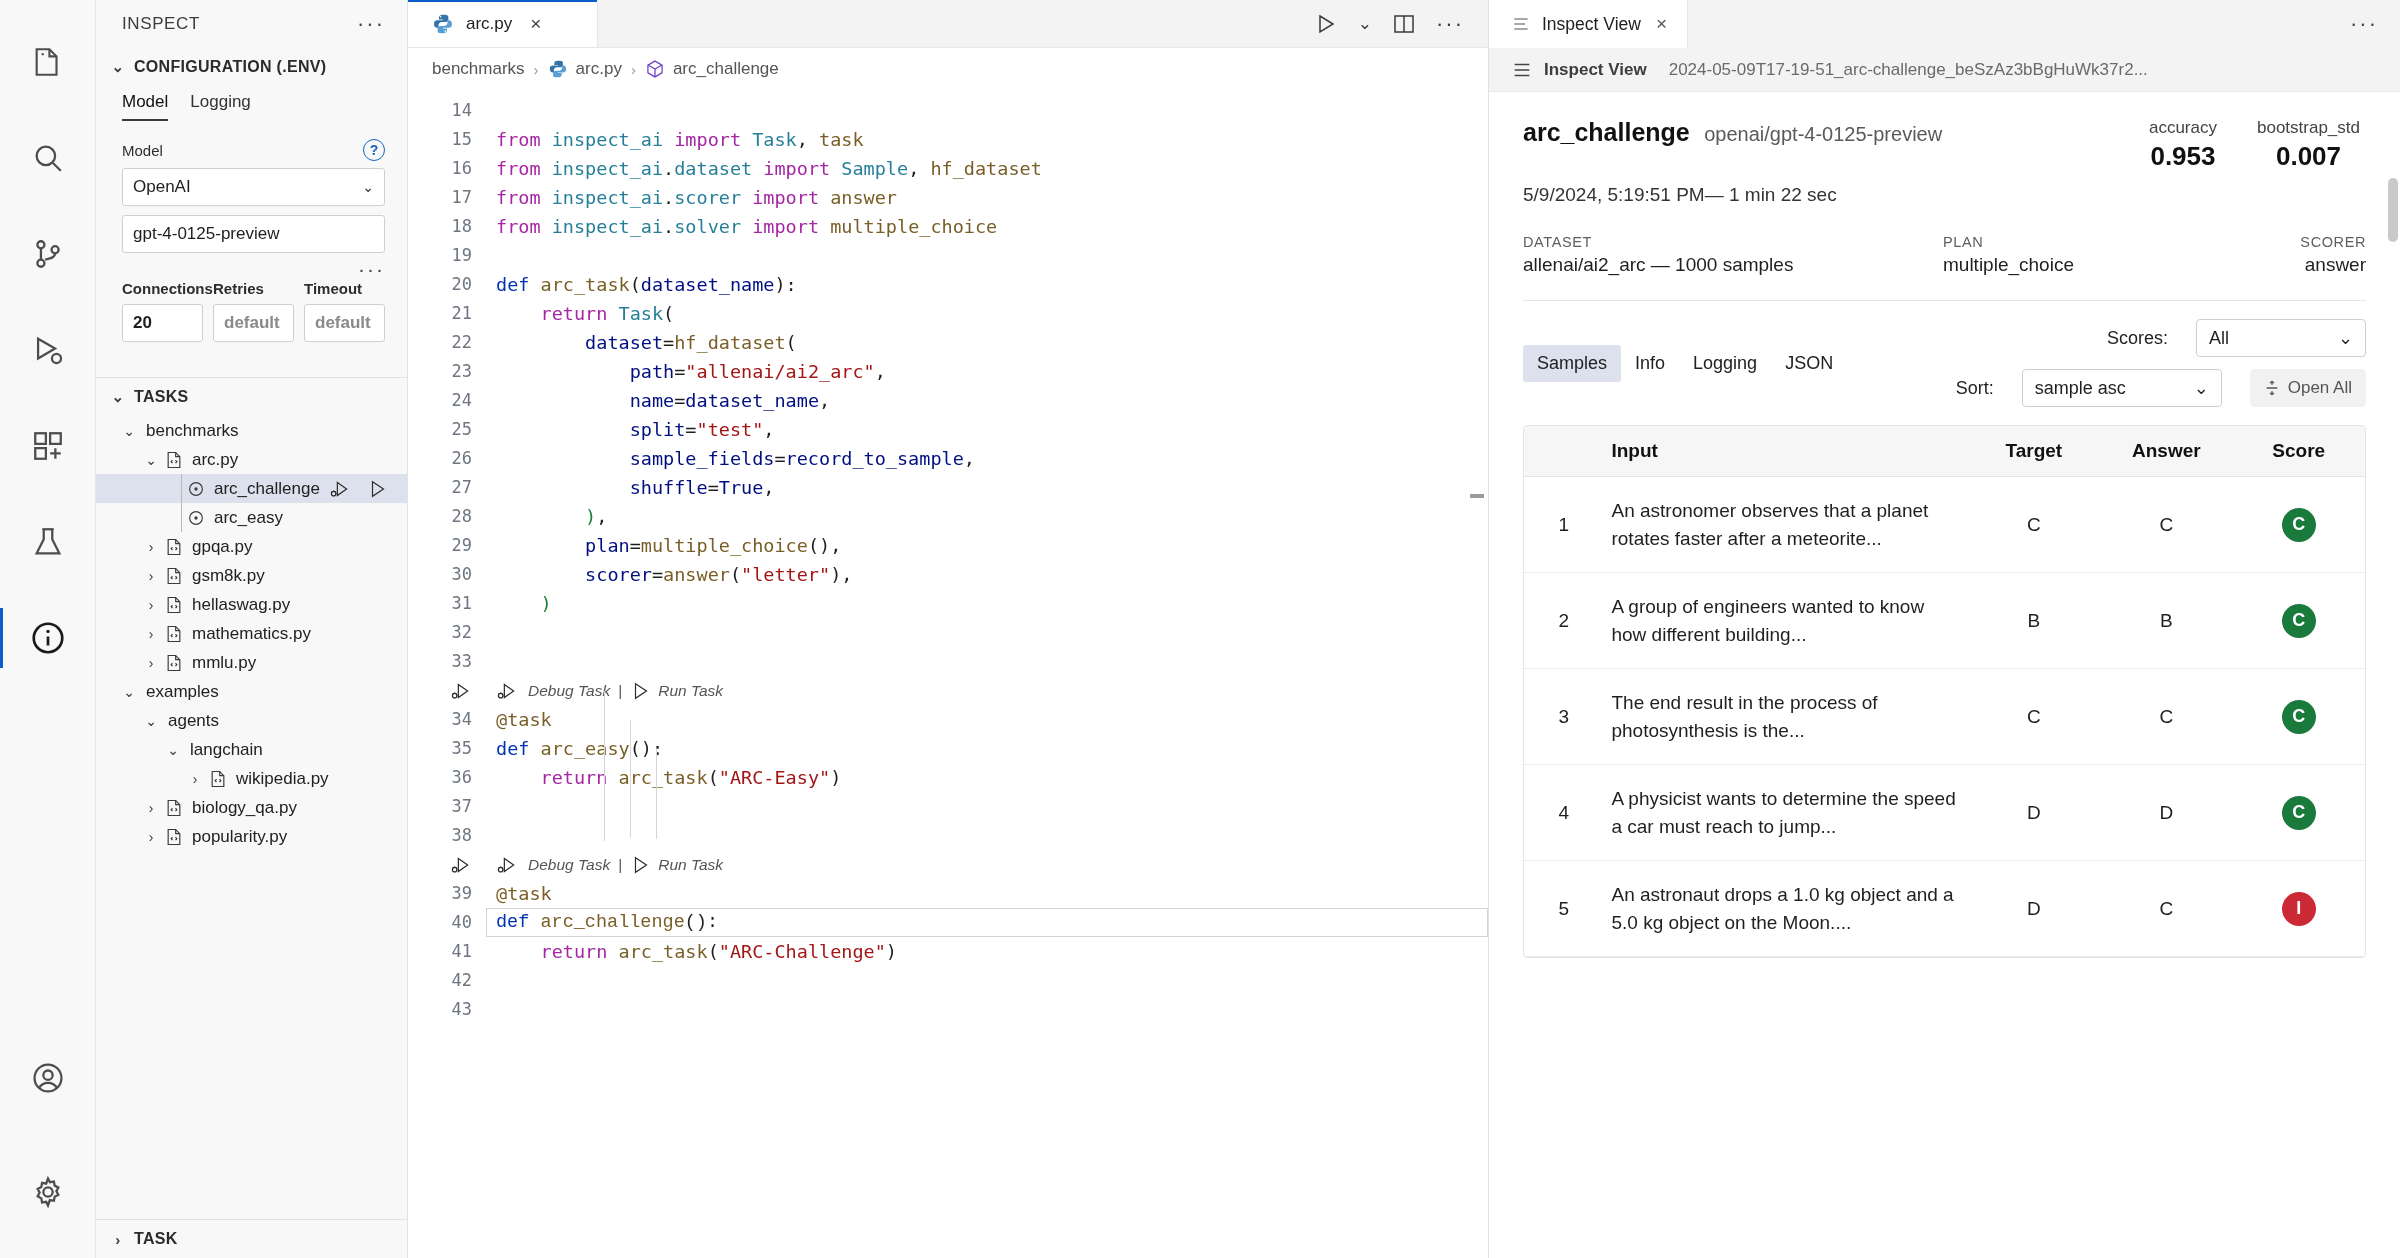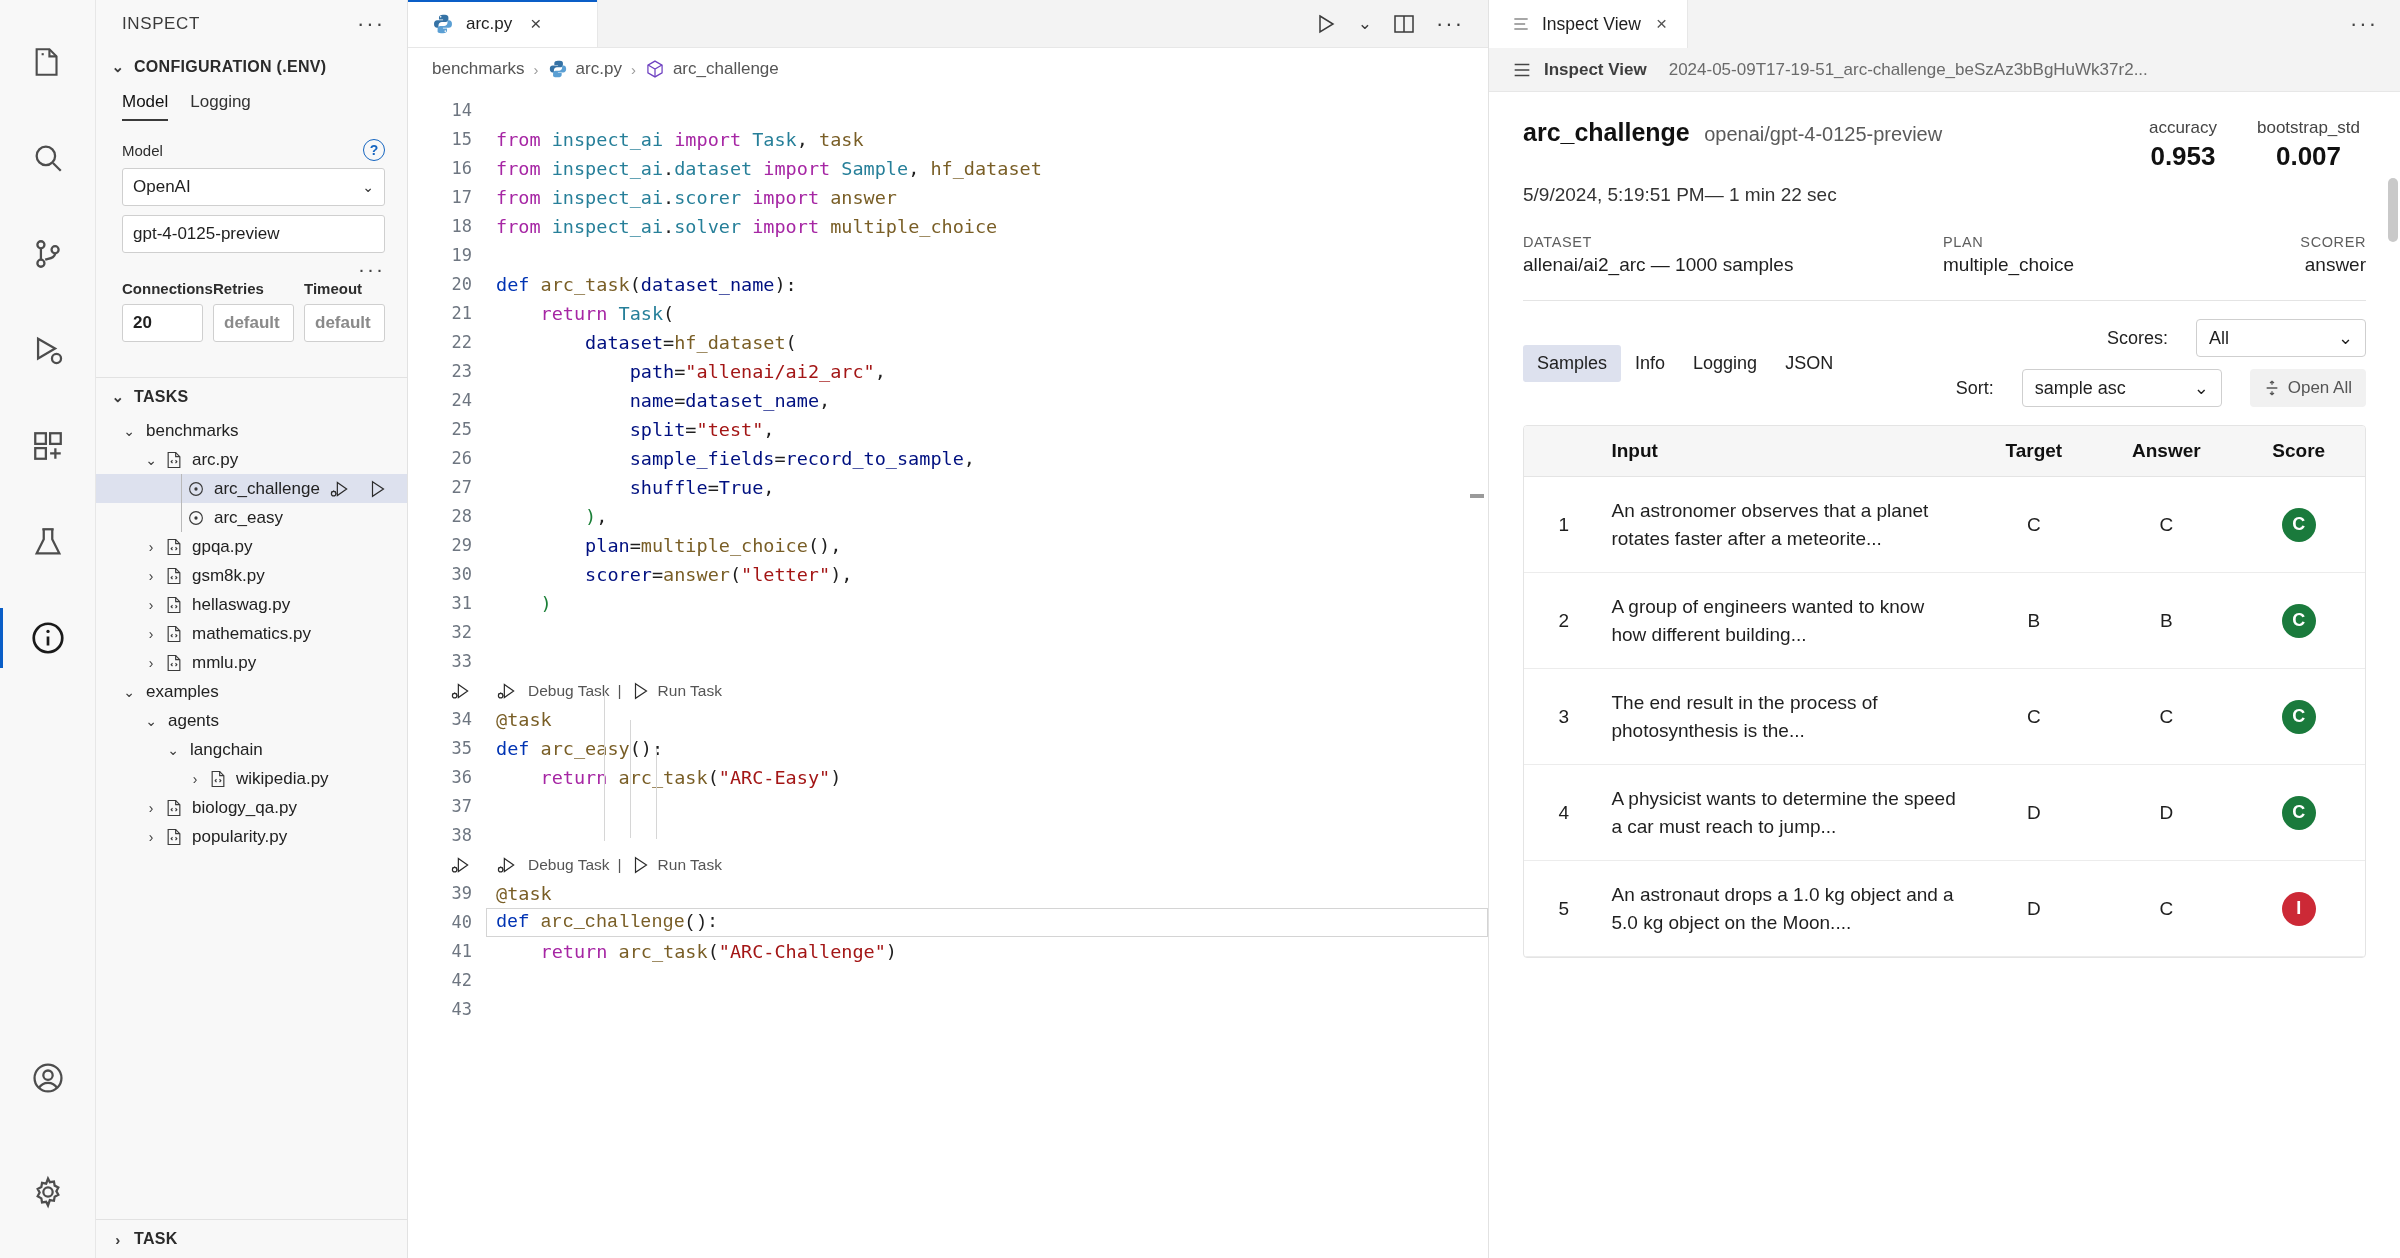--- a/index.html
+++ b/index.html
@@ -118,21 +118,21 @@
   .code-col { flex: 1 1 auto; padding-top: 6px; position: relative; overflow:hidden;}
   .cline {
     height: 29px; line-height: 29px; font-family: "DejaVu Sans Mono", monospace;
     font-size: 18.5px; white-space: pre; color: #1f1f1f; padding-left: 10px; position: relative;
   }
   .cline.current { box-shadow: inset 0 0 0 1px #d4d4d4; font-family: Liberation Mono, monospace; }
   .lens {
     height: 29px; line-height: 29px; font-family: "Liberation Sans", sans-serif; font-size: 15.5px;
     color: #555; padding-left: 10px; display: flex; align-items: center; gap: 8px;
   }
-  .lens .lk { cursor: pointer; display:flex; align-items:center; gap:6px;}
+  .lens .lk { cursor: pointer; display:flex; align-items:center; gap:6px;font-style:italic;}
   .k-kw { color: #a626a4; }        
   .k-def { color: #0033b3; }       
   .k-fn  { color: #795e26; }       
   .k-cls { color: #267f99; }       
   .k-str { color: #a31515; }       
   .k-var { color: #001080; }       
   .k-mod { color: #267f99; }       
   .k-punct { color: #1f1f1f; }
   .k-green { color: #1a7f37; }
   .indent-guide { position: absolute; top: 0; bottom: 0; width: 1px; background: #d6d6d6; }

